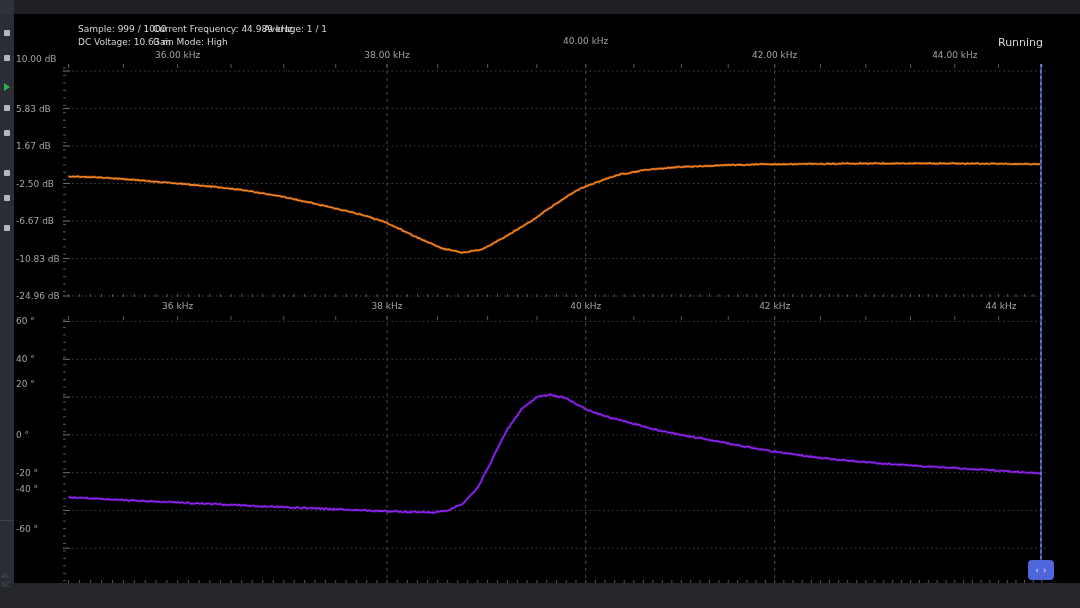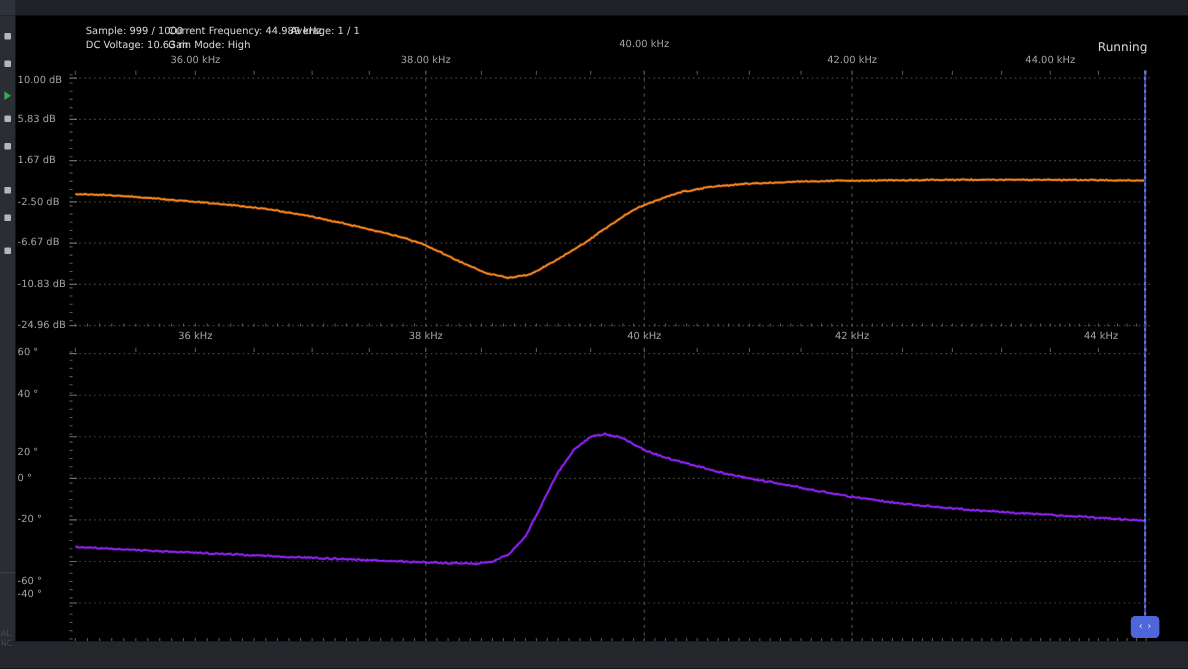--- a/index.html
+++ b/index.html
@@ -412,38 +412,38 @@
         <line x1="952.934193061608" y1="264" x2="952.934193061608" y2="267" stroke="#565852" stroke-width="1"></line>
         <line x1="961.5886096961148" y1="264" x2="961.5886096961148" y2="267" stroke="#565852" stroke-width="1"></line>
         <line x1="970.2237299564565" y1="264" x2="970.2237299564565" y2="267" stroke="#565852" stroke-width="1"></line>
         <line x1="978.8396396997985" y1="264" x2="978.8396396997985" y2="267" stroke="#565852" stroke-width="1"></line>
       </g>
       <polyline points="5.5,181.3 7.0,181.0 8.5,181.9 10.0,181.6 11.5,181.4 13.0,181.7 14.5,182.0 16.0,181.8 17.5,181.6 19.0,181.8 20.5,181.7 22.0,182.2 23.5,181.5 25.0,182.5 26.5,182.7 28.0,182.5 29.5,182.4 31.0,182.6 32.5,182.6 34.0,182.2 35.5,182.7 37.0,183.0 38.5,182.5 40.0,183.3 41.5,183.2 43.0,183.5 44.5,183.0 46.0,183.3 47.5,183.6 49.0,183.7 50.5,183.6 52.0,183.5 53.5,183.3 55.0,184.0 56.5,183.7 58.0,183.6 59.5,183.6 61.0,184.5 62.5,183.9 64.0,183.8 65.5,185.0 67.0,184.4 68.5,183.9 70.0,184.2 71.5,184.3 73.0,184.6 74.5,184.9 76.0,185.3 77.5,185.2 79.0,184.5 80.5,184.8 82.0,185.4 83.5,185.0 85.0,185.9 86.5,185.3 88.0,184.9 89.5,185.1 91.0,185.9 92.5,185.3 94.0,185.9 95.5,185.6 97.0,185.7 98.5,186.2 100.0,186.0 101.5,185.5 103.0,186.2 104.5,186.1 106.0,185.7 107.5,185.7 109.0,185.9 110.5,186.5 112.0,186.0 113.5,186.7 115.0,186.1 116.5,186.6 118.0,186.5 119.5,186.2 121.0,187.0 122.5,187.4 124.0,186.4 125.5,186.3 127.0,187.7 128.5,187.8 130.0,187.6 131.5,187.7 133.0,187.1 134.5,187.0 136.0,187.6 137.5,187.5 139.0,187.0 140.5,188.0 142.0,187.9 143.5,187.6 145.0,187.5 146.5,187.3 148.0,188.3 149.5,188.4 151.0,187.7 152.5,187.4 154.0,188.0 155.5,188.2 157.0,187.8 158.5,188.5 160.0,189.2 161.5,188.5 163.0,188.9 164.5,189.1 166.0,189.0 167.5,188.6 169.0,189.0 170.5,188.6 172.0,188.7 173.5,189.0 175.0,189.1 176.5,188.8 178.0,189.7 179.5,189.2 181.0,188.7 182.5,189.6 184.0,189.4 185.5,190.1 187.0,189.7 188.5,190.0 190.0,189.5 191.5,190.0 193.0,190.5 194.5,190.1 196.0,190.5 197.5,190.6 199.0,190.4 200.5,190.7 202.0,190.1 203.5,190.8 205.0,190.8 206.5,190.8 208.0,190.1 209.5,190.3 211.0,190.9 212.5,191.1 214.0,190.3 215.5,191.3 217.0,190.5 218.5,191.2 220.0,190.5 221.5,191.4 223.0,190.9 224.5,190.8 226.0,191.3 227.5,192.0 229.0,191.9 230.5,191.8 232.0,192.3 233.5,191.2 235.0,191.1 236.5,192.3 238.0,192.5 239.5,192.1 241.0,191.2 242.5,191.6 244.0,192.7 245.5,192.2 247.0,192.3 248.5,191.7 250.0,192.6 251.5,192.1 253.0,192.7 254.5,192.3 256.0,192.4 257.5,192.6 259.0,192.3 260.5,193.4 262.0,192.5 263.5,192.3 265.0,193.5 266.5,192.9 268.0,193.1 269.5,193.9 271.0,192.7 272.5,193.7 274.0,193.1 275.5,193.4 277.0,193.0 278.5,193.1 280.0,193.4 281.5,193.8 283.0,193.8 284.5,193.8 286.0,193.7 287.5,194.0 289.0,194.2 290.5,194.1 292.0,193.9 293.5,194.1 295.0,194.1 296.5,194.2 298.0,194.6 299.5,193.9 301.0,194.3 302.5,193.6 304.0,195.0 305.5,194.6 307.0,194.4 308.5,194.9 310.0,195.3 311.5,195.5 313.0,194.3 314.5,195.1 316.0,195.1 317.5,194.9 319.0,195.2 320.5,195.1 322.0,194.5 323.5,195.2 325.0,195.8 326.5,195.6 328.0,195.5 329.5,195.4 331.0,195.5 332.5,194.8 334.0,195.3 335.5,195.9 337.0,195.6 338.5,196.0 340.0,196.3 341.5,195.5 343.0,195.6 344.5,196.7 346.0,196.0 347.5,196.6 349.0,195.5 350.5,195.8 352.0,195.5 353.5,196.2 355.0,196.1 356.5,196.3 358.0,196.2 359.5,195.8 361.0,196.0 362.5,196.2 364.0,196.4 365.5,196.1 367.0,196.6 368.5,196.4 370.0,197.0 371.5,196.1 373.0,196.4 374.5,195.3 376.0,195.8 377.5,195.3 379.0,195.0 380.5,195.3 382.0,194.8 383.5,195.0 385.0,194.5 386.5,194.1 388.0,192.8 389.5,192.4 391.0,192.0 392.5,190.7 394.0,189.8 395.5,189.7 397.0,188.9 398.5,188.8 400.0,187.6 401.5,186.1 403.0,184.3 404.5,182.3 406.0,181.1 407.5,179.3 409.0,177.8 410.5,176.4 412.0,174.7 413.5,172.8 415.0,171.1 416.5,168.2 418.0,165.8 419.5,162.1 421.0,159.0 422.5,156.0 424.0,153.7 425.5,151.0 427.0,148.0 428.5,145.2 430.0,141.5 431.5,138.3 433.0,135.3 434.5,132.5 436.0,129.5 437.5,126.6 439.0,123.3 440.5,120.6 442.0,118.2 443.5,114.9 445.0,112.0 446.5,111.0 448.0,107.6 449.5,106.4 451.0,104.0 452.5,101.6 454.0,100.0 455.5,97.6 457.0,95.6 458.5,92.7 460.0,91.9 461.5,90.5 463.0,89.8 464.5,88.2 466.0,87.1 467.5,86.5 469.0,84.6 470.5,84.2 472.0,82.2 473.5,81.6 475.0,80.6 476.5,80.2 478.0,79.9 479.5,80.0 481.0,79.2 482.5,79.7 484.0,79.5 485.5,79.0 487.0,78.1 488.5,79.1 490.0,79.6 491.5,79.4 493.0,80.6 494.5,80.3 496.0,81.2 497.5,80.5 499.0,80.8 500.5,81.7 502.0,81.9 503.5,82.6 505.0,83.0 506.5,84.3 508.0,85.4 509.5,85.3 511.0,86.6 512.5,87.7 514.0,88.8 515.5,89.3 517.0,89.9 518.5,90.6 520.0,91.0 521.5,92.7 523.0,93.2 524.5,94.2 526.0,94.8 527.5,94.3 529.0,95.5 530.5,96.4 532.0,96.9 533.5,96.4 535.0,98.3 536.5,97.7 538.0,98.6 539.5,99.4 541.0,99.7 542.5,100.3 544.0,100.3 545.5,100.5 547.0,102.1 548.5,102.4 550.0,102.3 551.5,102.6 553.0,102.7 554.5,103.0 556.0,104.3 557.5,104.1 559.0,104.3 560.5,105.3 562.0,105.0 563.5,105.6 565.0,106.8 566.5,106.7 568.0,106.9 569.5,107.7 571.0,108.4 572.5,107.6 574.0,108.8 575.5,108.4 577.0,109.0 578.5,110.3 580.0,110.5 581.5,110.6 583.0,111.2 584.5,111.4 586.0,111.9 587.5,112.8 589.0,112.7 590.5,113.7 592.0,112.9 593.5,113.2 595.0,114.8 596.5,114.5 598.0,114.7 599.5,115.5 601.0,115.2 602.5,115.5 604.0,116.1 605.5,116.6 607.0,116.8 608.5,116.6 610.0,116.8 611.5,118.1 613.0,117.3 614.5,118.5 616.0,118.5 617.5,119.0 619.0,118.7 620.5,119.3 622.0,119.5 623.5,120.4 625.0,119.8 626.5,121.0 628.0,120.3 629.5,120.8 631.0,120.7 632.5,122.2 634.0,122.1 635.5,121.6 637.0,121.6 638.5,121.8 640.0,122.7 641.5,123.3 643.0,123.1 644.5,124.0 646.0,123.7 647.5,124.4 649.0,124.4 650.5,124.7 652.0,125.3 653.5,124.8 655.0,125.3 656.5,126.0 658.0,125.9 659.5,126.3 661.0,126.0 662.5,126.4 664.0,127.5 665.5,127.0 667.0,128.5 668.5,127.9 670.0,128.8 671.5,128.7 673.0,129.0 674.5,129.1 676.0,128.8 677.5,130.2 679.0,130.2 680.5,130.8 682.0,131.1 683.5,130.6 685.0,130.7 686.5,130.6 688.0,131.9 689.5,131.8 691.0,132.5 692.5,132.3 694.0,132.7 695.5,133.0 697.0,133.5 698.5,133.0 700.0,133.6 701.5,134.0 703.0,133.8 704.5,134.2 706.0,134.4 707.5,135.4 709.0,135.8 710.5,136.1 712.0,135.6 713.5,135.8 715.0,136.3 716.5,136.2 718.0,136.1 719.5,137.0 721.0,137.3 722.5,136.9 724.0,137.4 725.5,137.3 727.0,137.8 728.5,137.6 730.0,138.3 731.5,138.0 733.0,138.7 734.5,139.0 736.0,138.9 737.5,139.7 739.0,138.8 740.5,140.3 742.0,140.3 743.5,140.1 745.0,140.3 746.5,141.1 748.0,140.0 749.5,141.3 751.0,141.1 752.5,141.1 754.0,141.2 755.5,142.0 757.0,141.5 758.5,142.5 760.0,142.5 761.5,142.1 763.0,142.1 764.5,142.1 766.0,142.5 767.5,143.4 769.0,143.2 770.5,143.3 772.0,143.1 773.5,143.9 775.0,143.9 776.5,144.1 778.0,144.3 779.5,143.7 781.0,143.5 782.5,144.5 784.0,144.5 785.5,144.9 787.0,144.8 788.5,145.1 790.0,144.5 791.5,145.4 793.0,145.2 794.5,145.8 796.0,145.6 797.5,146.1 799.0,145.8 800.5,145.4 802.0,145.7 803.5,146.8 805.0,146.1 806.5,146.1 808.0,146.2 809.5,146.8 811.0,146.1 812.5,147.0 814.0,147.8 815.5,147.3 817.0,147.5 818.5,147.6 820.0,148.3 821.5,147.3 823.0,148.1 824.5,148.0 826.0,147.3 827.5,148.2 829.0,148.9 830.5,148.2 832.0,148.3 833.5,148.5 835.0,148.6 836.5,148.4 838.0,149.0 839.5,148.3 841.0,148.6 842.5,149.1 844.0,148.7 845.5,149.5 847.0,149.5 848.5,149.1 850.0,149.8 851.5,149.8 853.0,149.2 854.5,149.8 856.0,150.3 857.5,149.7 859.0,150.5 860.5,150.9 862.0,150.8 863.5,150.8 865.0,150.6 866.5,150.1 868.0,151.3 869.5,150.3 871.0,150.7 872.5,150.5 874.0,151.0 875.5,150.9 877.0,151.9 878.5,151.0 880.0,151.0 881.5,151.5 883.0,151.4 884.5,151.9 886.0,151.7 887.5,151.7 889.0,151.6 890.5,151.6 892.0,151.8 893.5,151.6 895.0,152.4 896.5,152.5 898.0,153.0 899.5,153.0 901.0,152.4 902.5,152.5 904.0,153.1 905.5,153.5 907.0,153.0 908.5,153.2 910.0,153.5 911.5,153.2 913.0,153.6 914.5,153.5 916.0,153.9 917.5,153.0 919.0,153.3 920.5,153.5 922.0,153.8 923.5,153.3 925.0,153.9 926.5,154.5 928.0,154.1 929.5,153.8 931.0,153.9 932.5,155.1 934.0,155.0 935.5,154.9 937.0,154.7 938.5,154.8 940.0,154.7 941.5,154.9 943.0,154.8 944.5,155.4 946.0,154.8 947.5,155.9 949.0,156.0 950.5,155.8 952.0,155.9 953.5,155.7 955.0,155.2 956.5,156.8 958.0,156.4 959.5,155.8 961.0,156.2 962.5,156.5 964.0,156.8 965.5,157.0 967.0,156.4 968.5,156.8 970.0,156.5 971.5,157.2 973.0,157.2 974.5,156.9 976.0,157.6 977.5,157.3" fill="none" stroke="#8e22f0" stroke-width="3" opacity="0.28" stroke-linejoin="round"></polyline>
       <polyline points="5.5,181.3 7.0,181.0 8.5,181.9 10.0,181.6 11.5,181.4 13.0,181.7 14.5,182.0 16.0,181.8 17.5,181.6 19.0,181.8 20.5,181.7 22.0,182.2 23.5,181.5 25.0,182.5 26.5,182.7 28.0,182.5 29.5,182.4 31.0,182.6 32.5,182.6 34.0,182.2 35.5,182.7 37.0,183.0 38.5,182.5 40.0,183.3 41.5,183.2 43.0,183.5 44.5,183.0 46.0,183.3 47.5,183.6 49.0,183.7 50.5,183.6 52.0,183.5 53.5,183.3 55.0,184.0 56.5,183.7 58.0,183.6 59.5,183.6 61.0,184.5 62.5,183.9 64.0,183.8 65.5,185.0 67.0,184.4 68.5,183.9 70.0,184.2 71.5,184.3 73.0,184.6 74.5,184.9 76.0,185.3 77.5,185.2 79.0,184.5 80.5,184.8 82.0,185.4 83.5,185.0 85.0,185.9 86.5,185.3 88.0,184.9 89.5,185.1 91.0,185.9 92.5,185.3 94.0,185.9 95.5,185.6 97.0,185.7 98.5,186.2 100.0,186.0 101.5,185.5 103.0,186.2 104.5,186.1 106.0,185.7 107.5,185.7 109.0,185.9 110.5,186.5 112.0,186.0 113.5,186.7 115.0,186.1 116.5,186.6 118.0,186.5 119.5,186.2 121.0,187.0 122.5,187.4 124.0,186.4 125.5,186.3 127.0,187.7 128.5,187.8 130.0,187.6 131.5,187.7 133.0,187.1 134.5,187.0 136.0,187.6 137.5,187.5 139.0,187.0 140.5,188.0 142.0,187.9 143.5,187.6 145.0,187.5 146.5,187.3 148.0,188.3 149.5,188.4 151.0,187.7 152.5,187.4 154.0,188.0 155.5,188.2 157.0,187.8 158.5,188.5 160.0,189.2 161.5,188.5 163.0,188.9 164.5,189.1 166.0,189.0 167.5,188.6 169.0,189.0 170.5,188.6 172.0,188.7 173.5,189.0 175.0,189.1 176.5,188.8 178.0,189.7 179.5,189.2 181.0,188.7 182.5,189.6 184.0,189.4 185.5,190.1 187.0,189.7 188.5,190.0 190.0,189.5 191.5,190.0 193.0,190.5 194.5,190.1 196.0,190.5 197.5,190.6 199.0,190.4 200.5,190.7 202.0,190.1 203.5,190.8 205.0,190.8 206.5,190.8 208.0,190.1 209.5,190.3 211.0,190.9 212.5,191.1 214.0,190.3 215.5,191.3 217.0,190.5 218.5,191.2 220.0,190.5 221.5,191.4 223.0,190.9 224.5,190.8 226.0,191.3 227.5,192.0 229.0,191.9 230.5,191.8 232.0,192.3 233.5,191.2 235.0,191.1 236.5,192.3 238.0,192.5 239.5,192.1 241.0,191.2 242.5,191.6 244.0,192.7 245.5,192.2 247.0,192.3 248.5,191.7 250.0,192.6 251.5,192.1 253.0,192.7 254.5,192.3 256.0,192.4 257.5,192.6 259.0,192.3 260.5,193.4 262.0,192.5 263.5,192.3 265.0,193.5 266.5,192.9 268.0,193.1 269.5,193.9 271.0,192.7 272.5,193.7 274.0,193.1 275.5,193.4 277.0,193.0 278.5,193.1 280.0,193.4 281.5,193.8 283.0,193.8 284.5,193.8 286.0,193.7 287.5,194.0 289.0,194.2 290.5,194.1 292.0,193.9 293.5,194.1 295.0,194.1 296.5,194.2 298.0,194.6 299.5,193.9 301.0,194.3 302.5,193.6 304.0,195.0 305.5,194.6 307.0,194.4 308.5,194.9 310.0,195.3 311.5,195.5 313.0,194.3 314.5,195.1 316.0,195.1 317.5,194.9 319.0,195.2 320.5,195.1 322.0,194.5 323.5,195.2 325.0,195.8 326.5,195.6 328.0,195.5 329.5,195.4 331.0,195.5 332.5,194.8 334.0,195.3 335.5,195.9 337.0,195.6 338.5,196.0 340.0,196.3 341.5,195.5 343.0,195.6 344.5,196.7 346.0,196.0 347.5,196.6 349.0,195.5 350.5,195.8 352.0,195.5 353.5,196.2 355.0,196.1 356.5,196.3 358.0,196.2 359.5,195.8 361.0,196.0 362.5,196.2 364.0,196.4 365.5,196.1 367.0,196.6 368.5,196.4 370.0,197.0 371.5,196.1 373.0,196.4 374.5,195.3 376.0,195.8 377.5,195.3 379.0,195.0 380.5,195.3 382.0,194.8 383.5,195.0 385.0,194.5 386.5,194.1 388.0,192.8 389.5,192.4 391.0,192.0 392.5,190.7 394.0,189.8 395.5,189.7 397.0,188.9 398.5,188.8 400.0,187.6 401.5,186.1 403.0,184.3 404.5,182.3 406.0,181.1 407.5,179.3 409.0,177.8 410.5,176.4 412.0,174.7 413.5,172.8 415.0,171.1 416.5,168.2 418.0,165.8 419.5,162.1 421.0,159.0 422.5,156.0 424.0,153.7 425.5,151.0 427.0,148.0 428.5,145.2 430.0,141.5 431.5,138.3 433.0,135.3 434.5,132.5 436.0,129.5 437.5,126.6 439.0,123.3 440.5,120.6 442.0,118.2 443.5,114.9 445.0,112.0 446.5,111.0 448.0,107.6 449.5,106.4 451.0,104.0 452.5,101.6 454.0,100.0 455.5,97.6 457.0,95.6 458.5,92.7 460.0,91.9 461.5,90.5 463.0,89.8 464.5,88.2 466.0,87.1 467.5,86.5 469.0,84.6 470.5,84.2 472.0,82.2 473.5,81.6 475.0,80.6 476.5,80.2 478.0,79.9 479.5,80.0 481.0,79.2 482.5,79.7 484.0,79.5 485.5,79.0 487.0,78.1 488.5,79.1 490.0,79.6 491.5,79.4 493.0,80.6 494.5,80.3 496.0,81.2 497.5,80.5 499.0,80.8 500.5,81.7 502.0,81.9 503.5,82.6 505.0,83.0 506.5,84.3 508.0,85.4 509.5,85.3 511.0,86.6 512.5,87.7 514.0,88.8 515.5,89.3 517.0,89.9 518.5,90.6 520.0,91.0 521.5,92.7 523.0,93.2 524.5,94.2 526.0,94.8 527.5,94.3 529.0,95.5 530.5,96.4 532.0,96.9 533.5,96.4 535.0,98.3 536.5,97.7 538.0,98.6 539.5,99.4 541.0,99.7 542.5,100.3 544.0,100.3 545.5,100.5 547.0,102.1 548.5,102.4 550.0,102.3 551.5,102.6 553.0,102.7 554.5,103.0 556.0,104.3 557.5,104.1 559.0,104.3 560.5,105.3 562.0,105.0 563.5,105.6 565.0,106.8 566.5,106.7 568.0,106.9 569.5,107.7 571.0,108.4 572.5,107.6 574.0,108.8 575.5,108.4 577.0,109.0 578.5,110.3 580.0,110.5 581.5,110.6 583.0,111.2 584.5,111.4 586.0,111.9 587.5,112.8 589.0,112.7 590.5,113.7 592.0,112.9 593.5,113.2 595.0,114.8 596.5,114.5 598.0,114.7 599.5,115.5 601.0,115.2 602.5,115.5 604.0,116.1 605.5,116.6 607.0,116.8 608.5,116.6 610.0,116.8 611.5,118.1 613.0,117.3 614.5,118.5 616.0,118.5 617.5,119.0 619.0,118.7 620.5,119.3 622.0,119.5 623.5,120.4 625.0,119.8 626.5,121.0 628.0,120.3 629.5,120.8 631.0,120.7 632.5,122.2 634.0,122.1 635.5,121.6 637.0,121.6 638.5,121.8 640.0,122.7 641.5,123.3 643.0,123.1 644.5,124.0 646.0,123.7 647.5,124.4 649.0,124.4 650.5,124.7 652.0,125.3 653.5,124.8 655.0,125.3 656.5,126.0 658.0,125.9 659.5,126.3 661.0,126.0 662.5,126.4 664.0,127.5 665.5,127.0 667.0,128.5 668.5,127.9 670.0,128.8 671.5,128.7 673.0,129.0 674.5,129.1 676.0,128.8 677.5,130.2 679.0,130.2 680.5,130.8 682.0,131.1 683.5,130.6 685.0,130.7 686.5,130.6 688.0,131.9 689.5,131.8 691.0,132.5 692.5,132.3 694.0,132.7 695.5,133.0 697.0,133.5 698.5,133.0 700.0,133.6 701.5,134.0 703.0,133.8 704.5,134.2 706.0,134.4 707.5,135.4 709.0,135.8 710.5,136.1 712.0,135.6 713.5,135.8 715.0,136.3 716.5,136.2 718.0,136.1 719.5,137.0 721.0,137.3 722.5,136.9 724.0,137.4 725.5,137.3 727.0,137.8 728.5,137.6 730.0,138.3 731.5,138.0 733.0,138.7 734.5,139.0 736.0,138.9 737.5,139.7 739.0,138.8 740.5,140.3 742.0,140.3 743.5,140.1 745.0,140.3 746.5,141.1 748.0,140.0 749.5,141.3 751.0,141.1 752.5,141.1 754.0,141.2 755.5,142.0 757.0,141.5 758.5,142.5 760.0,142.5 761.5,142.1 763.0,142.1 764.5,142.1 766.0,142.5 767.5,143.4 769.0,143.2 770.5,143.3 772.0,143.1 773.5,143.9 775.0,143.9 776.5,144.1 778.0,144.3 779.5,143.7 781.0,143.5 782.5,144.5 784.0,144.5 785.5,144.9 787.0,144.8 788.5,145.1 790.0,144.5 791.5,145.4 793.0,145.2 794.5,145.8 796.0,145.6 797.5,146.1 799.0,145.8 800.5,145.4 802.0,145.7 803.5,146.8 805.0,146.1 806.5,146.1 808.0,146.2 809.5,146.8 811.0,146.1 812.5,147.0 814.0,147.8 815.5,147.3 817.0,147.5 818.5,147.6 820.0,148.3 821.5,147.3 823.0,148.1 824.5,148.0 826.0,147.3 827.5,148.2 829.0,148.9 830.5,148.2 832.0,148.3 833.5,148.5 835.0,148.6 836.5,148.4 838.0,149.0 839.5,148.3 841.0,148.6 842.5,149.1 844.0,148.7 845.5,149.5 847.0,149.5 848.5,149.1 850.0,149.8 851.5,149.8 853.0,149.2 854.5,149.8 856.0,150.3 857.5,149.7 859.0,150.5 860.5,150.9 862.0,150.8 863.5,150.8 865.0,150.6 866.5,150.1 868.0,151.3 869.5,150.3 871.0,150.7 872.5,150.5 874.0,151.0 875.5,150.9 877.0,151.9 878.5,151.0 880.0,151.0 881.5,151.5 883.0,151.4 884.5,151.9 886.0,151.7 887.5,151.7 889.0,151.6 890.5,151.6 892.0,151.8 893.5,151.6 895.0,152.4 896.5,152.5 898.0,153.0 899.5,153.0 901.0,152.4 902.5,152.5 904.0,153.1 905.5,153.5 907.0,153.0 908.5,153.2 910.0,153.5 911.5,153.2 913.0,153.6 914.5,153.5 916.0,153.9 917.5,153.0 919.0,153.3 920.5,153.5 922.0,153.8 923.5,153.3 925.0,153.9 926.5,154.5 928.0,154.1 929.5,153.8 931.0,153.9 932.5,155.1 934.0,155.0 935.5,154.9 937.0,154.7 938.5,154.8 940.0,154.7 941.5,154.9 943.0,154.8 944.5,155.4 946.0,154.8 947.5,155.9 949.0,156.0 950.5,155.8 952.0,155.9 953.5,155.7 955.0,155.2 956.5,156.8 958.0,156.4 959.5,155.8 961.0,156.2 962.5,156.5 964.0,156.8 965.5,157.0 967.0,156.4 968.5,156.8 970.0,156.5 971.5,157.2 973.0,157.2 974.5,156.9 976.0,157.6 977.5,157.3" fill="none" stroke="#8e22f0" stroke-width="1.6" stroke-linejoin="round"></polyline>
     </svg>
 
   <div id="labels">
-      <div class="axis-label y-label" style="left:16px;top:73px">10.00 dB</div>
+      <div class="axis-label y-label" style="left:16px;top:59px">10.00 dB</div>
       <div class="axis-label y-label" style="left:16px;top:108.52108922363846px">5.83 dB</div>
       <div class="axis-label y-label" style="left:16px;top:146.01348010814985px">1.67 dB</div>
       <div class="axis-label y-label" style="left:16px;top:183.51487060641173px">-2.50 dB</div>
       <div class="axis-label y-label" style="left:16px;top:221.01626110467362px">-6.67 dB</div>
       <div class="axis-label y-label" style="left:16px;top:258.508651989185px">-10.83 dB</div>
       <div class="axis-label y-label" style="left:16px;top:296.01004248744687px">-24.96 dB</div>
       <div class="axis-label x-label" style="left:177.63817440964874px;top:50px">36.00 kHz</div>
       <div class="axis-label x-label" style="left:387.0324032401503px;top:50px">38.00 kHz</div>
       <div class="axis-label x-label" style="left:585.6836298080266px;top:36px">40.00 kHz</div>
       <div class="axis-label x-label" style="left:774.6406089303922px;top:50px">42.00 kHz</div>
       <div class="axis-label x-label" style="left:954.8056436814287px;top:50px">44.00 kHz</div>
       <div class="axis-label y-label" style="left:16px;top:321.47983014861995px">60 °</div>
       <div class="axis-label y-label" style="left:16px;top:359.2717622080679px">40 °</div>
-      <div class="axis-label y-label" style="left:16px;top:412px">20 °</div>
+      <div class="axis-label y-label" style="left:16px;top:384px">20 °</div>
       <div class="axis-label y-label" style="left:16px;top:434.8556263269639px">0 °</div>
       <div class="axis-label y-label" style="left:16px;top:472.6475583864119px">-20 °</div>
-      <div class="axis-label y-label" style="left:16px;top:541px">-40 °</div>
+      <div class="axis-label y-label" style="left:16px;top:489px">-40 °</div>
       <div class="axis-label y-label" style="left:16px;top:529px">-60 °</div>
       <div class="axis-label x-label" style="left:177.63817440964874px;top:301px">36 kHz</div>
       <div class="axis-label x-label" style="left:387.0324032401503px;top:301px">38 kHz</div>
       <div class="axis-label x-label" style="left:585.6836298080266px;top:301px">40 kHz</div>
       <div class="axis-label x-label" style="left:774.6406089303922px;top:301px">42 kHz</div>
       <div class="axis-label x-label" style="left:1001px;top:301px">44 kHz</div>
     </div>
 
   <div class="cursor-line" id="cursor-line" style="left: 1039.89px;"></div>
   <div class="nav-btn" id="nav-btn" style="left: 1027.89px;">

